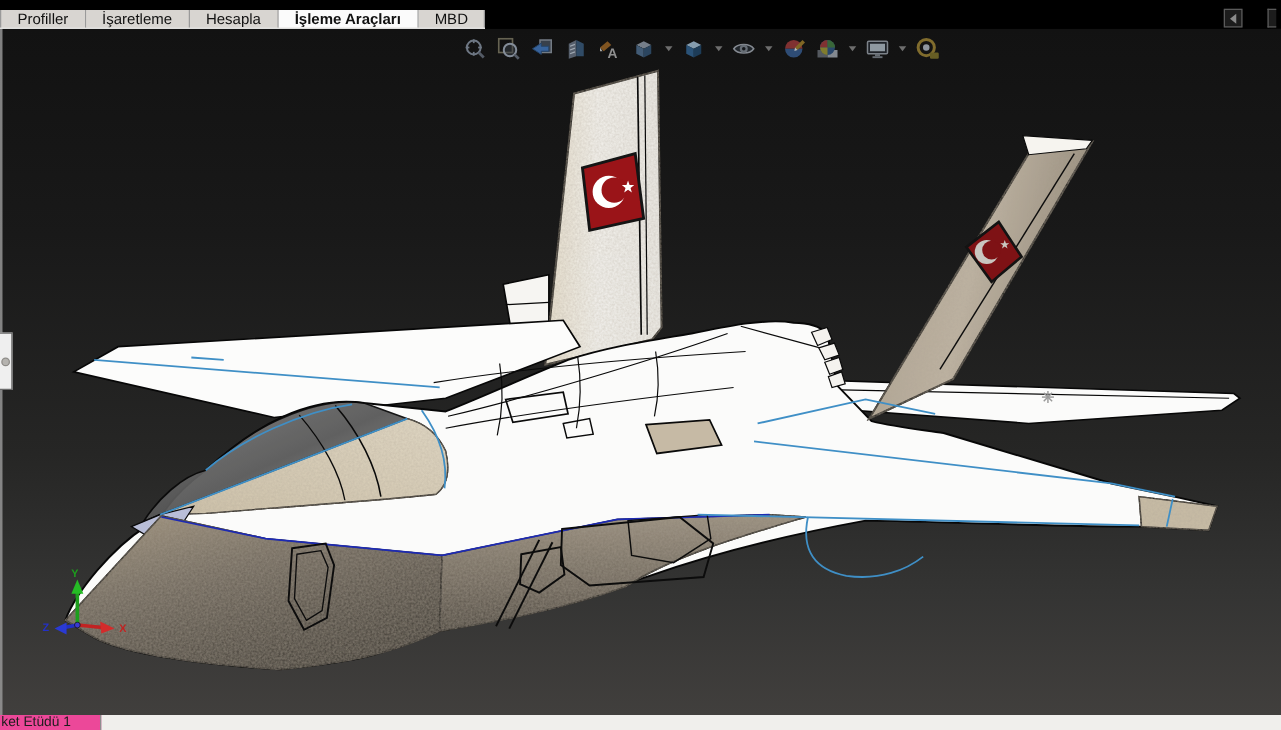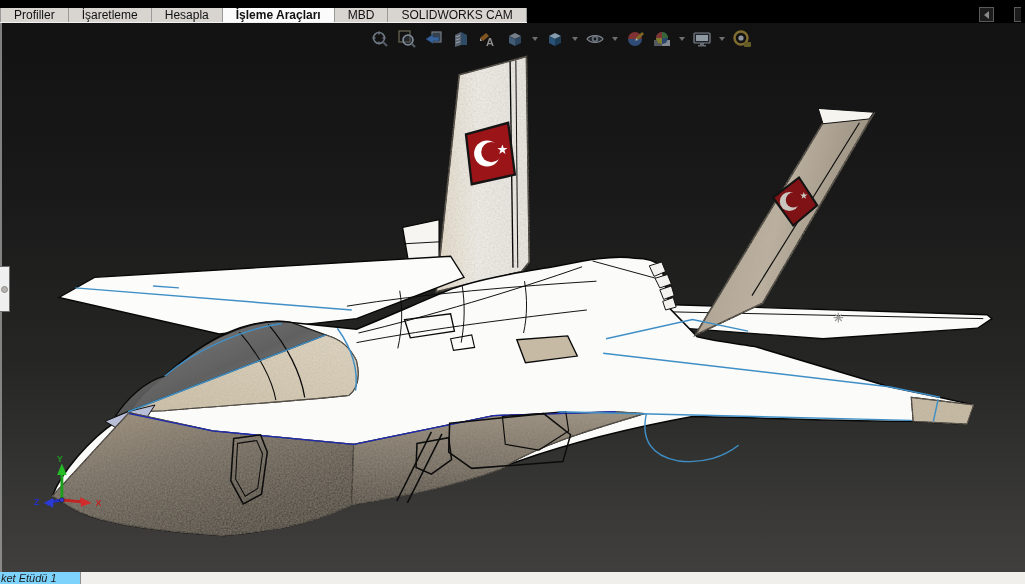--- a/index.html
+++ b/index.html
@@ -32,21 +32,21 @@
 
   
   .headsup{position:absolute;top:27px;left:368px;display:flex;align-items:center;gap:3px;}
   .hu-btn{width:24px;height:23px;display:flex;align-items:center;justify-content:center;opacity:.92;}
   .hu-caret{width:10px;height:23px;display:flex;align-items:center;justify-content:center;}
   .hu-caret .c{width:0;height:0;border-left:3px solid transparent;border-right:3px solid transparent;
                border-top:4px solid #6e6e6e;}
 
   
   .statusbar{position:absolute;left:0;top:572px;width:1025px;height:12px;background:#f0efec;display:flex;}
-  .model-tab{width:80px;background:#7dd3fc;border-right:1px solid #8e8e8e;overflow:hidden;font-style:italic;}
+  .model-tab{width:80px;background:#ec4899;border-right:1px solid #8e8e8e;overflow:hidden;}
   .model-tab span{font-size:11px;color:#1d1d1d;display:block;margin:0 0 0 1px;line-height:13px;}
 </style>
 </head>
 <body>
 
 <div class="viewport">
 <svg width="1025" height="549" viewBox="0 23 1025 572">
   <defs>
     <filter id="speckle" x="-5%" y="-5%" width="110%" height="110%">
       <feTurbulence type="fractalNoise" baseFrequency="0.55" numOctaves="2" result="n"></feTurbulence>
@@ -342,21 +342,20 @@
   </div>
 </div>
 
 <div class="tabbar">
   <div class="tabs-wrap">
     <div class="tab">Profiller</div>
     <div class="tab">İşaretleme</div>
     <div class="tab">Hesapla</div>
     <div class="tab active">İşleme Araçları</div>
     <div class="tab">MBD</div>
-    <div class="tab">SOLIDWORKS CAM</div>
   </div>
   <div class="win-btns">
     <div class="win-btn">
         <div class="tri"></div>
       </div>
     <div class="win-btn partial"></div>
   </div>
 </div>
 
 <div class="statusbar">

